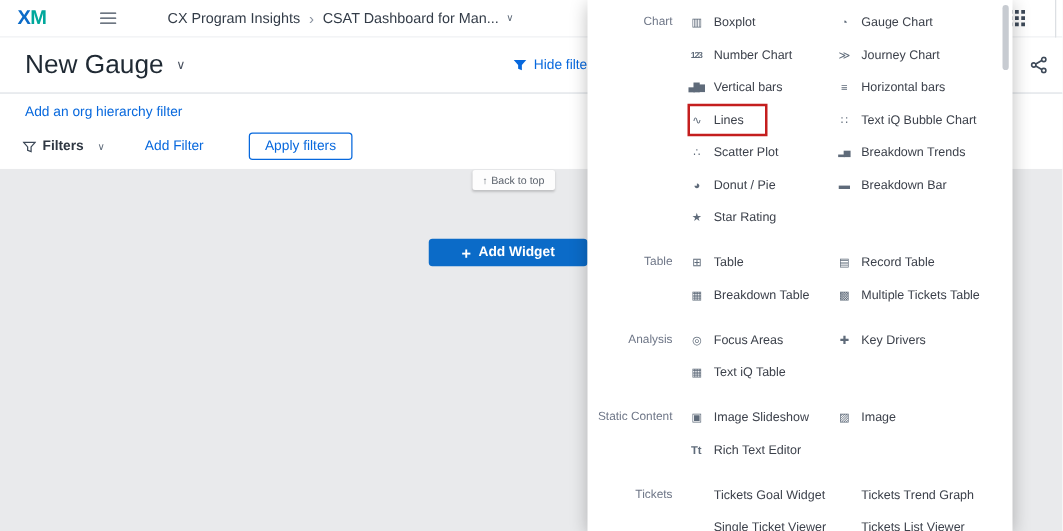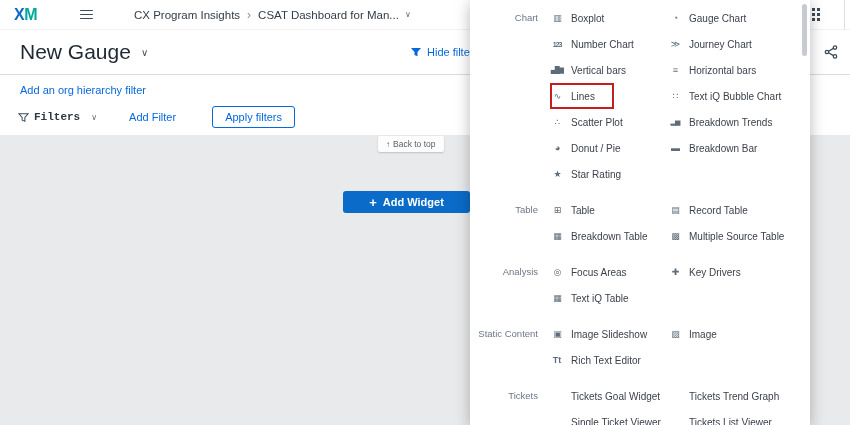--- a/index.html
+++ b/index.html
@@ -28,21 +28,21 @@
   .title-caret { font-size:10px; color:#4a5260; margin-left:10px; }
   .hide-filters { position:absolute; left:410px; top:0; bottom:0; display:flex; align-items:center; gap:5px;
                   color:#0768dd; font-size:11px; cursor:pointer; white-space:nowrap; }
   .share-btn { position:absolute; right:12px; top:0; bottom:0; display:flex; align-items:center; cursor:pointer; }
 
   
   .filterzone { position:absolute; top:75px; left:0; right:0; height:60px; background:#fff; z-index:1; }
   .org-link { position:absolute; left:20px; top:9px; font-size:11px; color:#0768dd; cursor:pointer; }
   .filters-row { position:absolute; left:18px; top:31px; display:flex; align-items:center; }
   .filters-toggle { display:flex; align-items:center; gap:5px; cursor:pointer; }
-  .filters-label { font-size:11px; color:#2f3742; font-weight:600;font-family:Liberation Mono, monospace; }
+  .filters-label { font-size:11px; color:#2f3742; font-weight:600; }
   .add-filter { margin-left:32px; font-size:11px; color:#0768dd; cursor:pointer; }
   .apply-btn { margin-left:36px; border:1px solid #0768dd; color:#0768dd; background:#fff; border-radius:3px;
                font-size:11px; padding:4px 12px; cursor:pointer; font-family:inherit; }
 
   
   .canvas { position:absolute; top:135px; left:0; right:0; bottom:0; background:#e9eaec; z-index:0; }
   .back-top { position:absolute; left:378px; top:1px; background:#fdfdfd; border-radius:2px;
               box-shadow:0 1px 2px rgba(0,0,0,0.18); font-size:8.5px; color:#5a616b; padding:3px 8px; cursor:pointer;text-align:center; }
   .back-top .arrow { font-size:8px; margin-right:3px; color:#5a616b; }
   .add-widget { position:absolute; left:343px; top:56px; width:127px; height:22px; background:#0b6bc8; color:#fff;
@@ -213,21 +213,21 @@
         <div class="item">
           <span class="icon">▤</span>
           <span class="ilabel">Record Table</span>
         </div>
         <div class="item">
           <span class="icon">▦</span>
           <span class="ilabel">Breakdown Table</span>
         </div>
         <div class="item">
           <span class="icon">▩</span>
-          <span class="ilabel">Multiple Source Table</span>
+          <span class="ilabel">Multiple Tickets Table</span>
         </div>
       </div>
     </div>
 
     <div class="section">
       <div class="cat">Analysis</div>
       <div class="grid">
         <div class="item">
           <span class="icon">◎</span>
           <span class="ilabel">Focus Areas</span>

